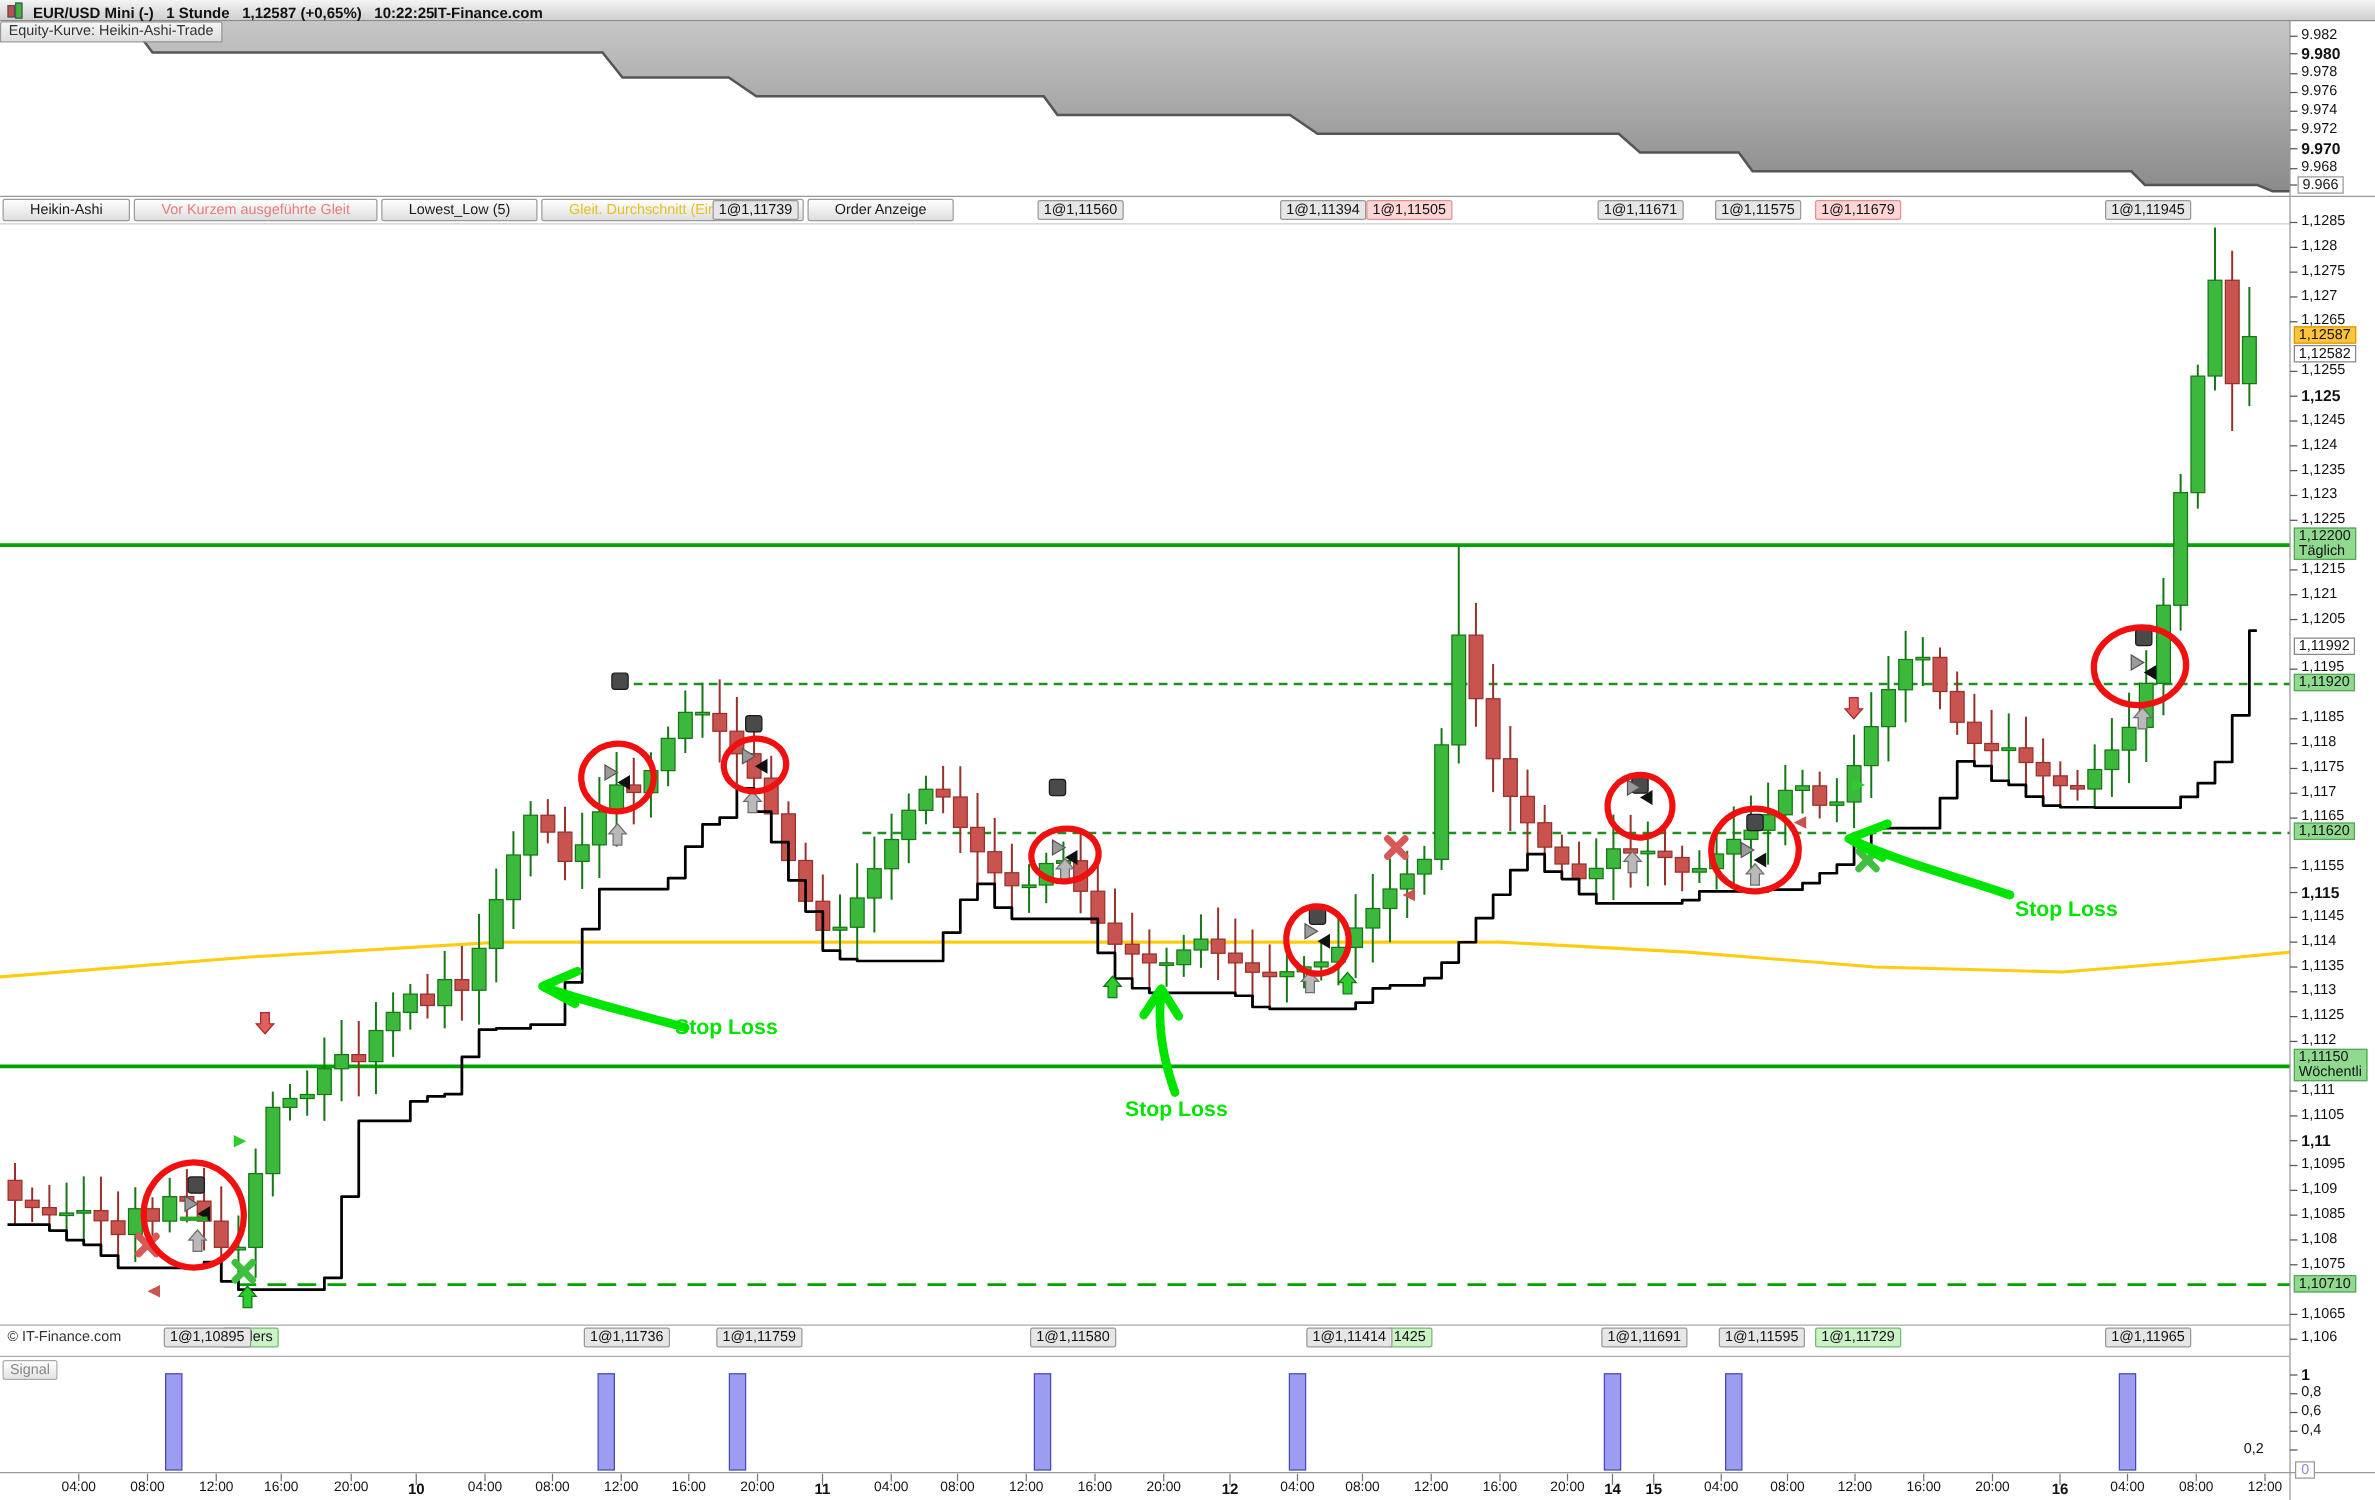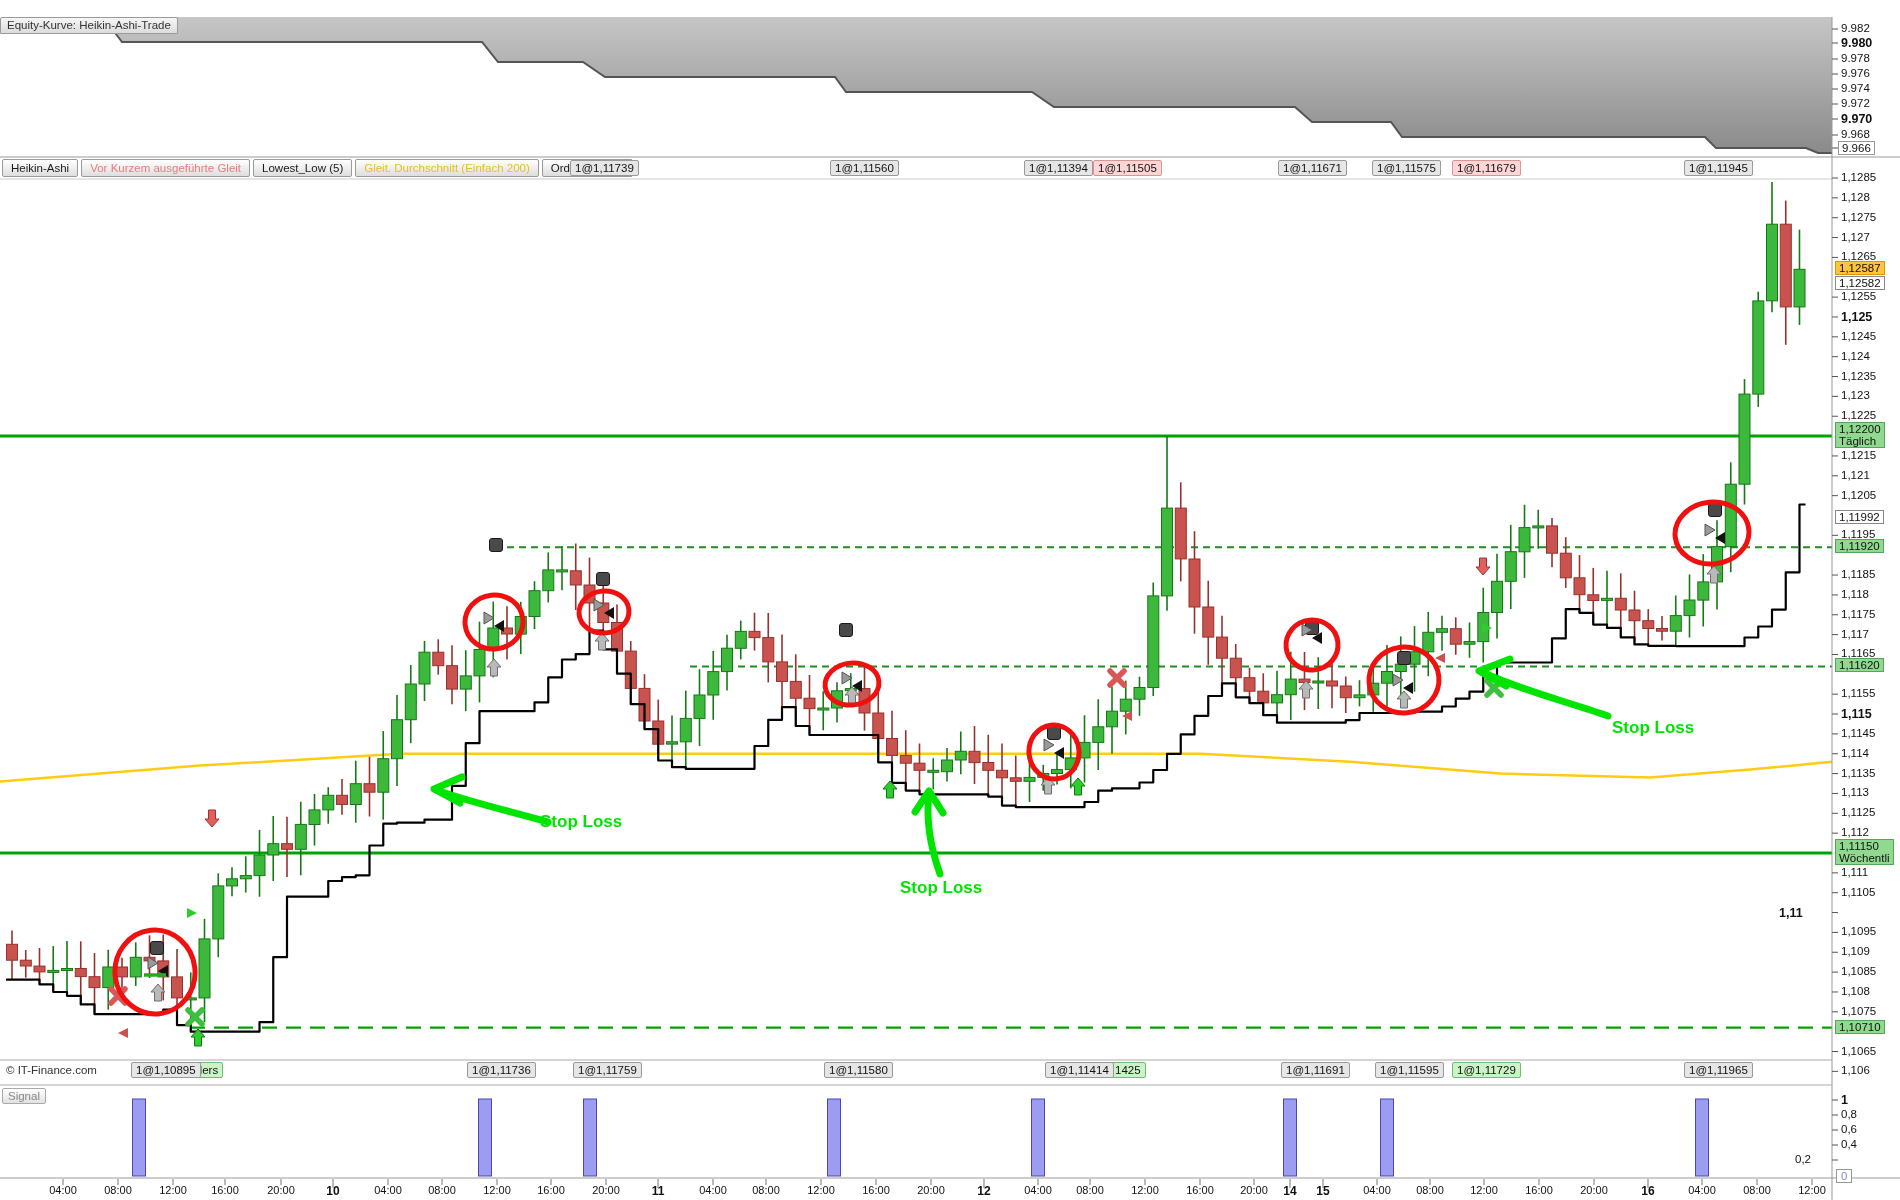--- a/index.html
+++ b/index.html
@@ -13,21 +13,21 @@
   .ticon{display:inline-block;width:14px;height:12px;margin:1px 4px 0 5px;position:relative;top:2px;}
   .ticon i{position:absolute;width:4px;border:1px solid #555;}
   .ticon .c1{left:1px;top:2px;height:8px;background:#c0504d;}
   .ticon .c2{left:7px;top:0;height:11px;background:#3cb83c;}
   .brand{position:absolute;right:4px;top:1px;}
   .tab{position:absolute;left:0;top:17px;height:15px;line-height:15px;padding:0 6px;
     background:linear-gradient(#f6f6f6,#dcdcdc);border:1px solid #9a9a9a;border-radius:2px 2px 0 0;
     font-size:11.5px;color:#333;}
   .ibtnrow{position:absolute;left:2px;top:159px;display:flex;gap:3px;}
   .ibtn{border:1px solid #9a9a9a;background:linear-gradient(#ffffff,#dedede);
-    height:16px;line-height:16px;padding:0 8px;font-size:11.5px;border-radius:2px;white-space:nowrap;}
+    height:16px;line-height:16px;padding:0 21px;font-size:11.5px;border-radius:2px;white-space:nowrap;}
   .badge{position:absolute;height:14px;line-height:14px;padding:0 4px;border:1px solid #999;
     background:#e6e6e6;font-size:11.5px;color:#111;border-radius:2px;white-space:nowrap;z-index:2;}
   .badge.pink{background:#ffd6d6;border-color:#dd9494;}
   .badge.grn{background:#ccf2c8;border-color:#72bb72;z-index:1;}
   .lbl{position:absolute;font-size:11.5px;color:#111;white-space:nowrap;}
   .lbl.b{font-weight:bold;font-size:12.5px;}
   .tlbl{position:absolute;top:1184px;font-size:11px;color:#111;transform:translateX(-50%);white-space:nowrap;}
   .tlbl.b{font-weight:bold;font-size:12px;}
   .hl{position:absolute;left:1835px;padding:0 3px;font-size:11.5px;color:#111;white-space:nowrap;}
   .hl.orange{background:#ffc43c;border:1px solid #d89a00;}
@@ -496,20 +496,28 @@
       <line x1="1832" y1="119" x2="1838" y2="119" stroke="#555"></line>
       <line x1="1832" y1="135" x2="1838" y2="135" stroke="#555"></line>
       <line x1="1832" y1="148" x2="1838" y2="148" stroke="#555"></line>
       <line x1="1832" y1="1100" x2="1838" y2="1100" stroke="#555"></line>
       <line x1="1832" y1="1115" x2="1838" y2="1115" stroke="#555"></line>
       <line x1="1832" y1="1130" x2="1838" y2="1130" stroke="#555"></line>
       <line x1="1832" y1="1145" x2="1838" y2="1145" stroke="#555"></line>
       <line x1="1832" y1="1160" x2="1838" y2="1160" stroke="#555"></line>
     </svg>
 
+  <div class="titlebar">
+    <span class="ticon"><i class="c1"></i><i class="c2"></i></span>
+    <span>EUR/USD Mini (-)</span>&nbsp;&nbsp;
+    <span>1 Stunde</span>&nbsp;&nbsp;
+    <span>1,12587 (+0,65%)</span>&nbsp;&nbsp;
+    <span>10:22:25</span>
+    <span class="brand">IT-Finance.com</span>
+  </div>
 
   <div class="tab">Equity-Kurve: Heikin-Ashi-Trade</div>
 
   <div class="ibtnrow" id="ibtnrow">
       <div class="ibtn" style="color: rgb(26, 26, 26);">Heikin-Ashi</div>
       <div class="ibtn" style="color: rgb(232, 124, 124);">Vor Kurzem ausgeführte Gleit</div>
       <div class="ibtn" style="color: rgb(26, 26, 26);">Lowest_Low (5)</div>
       <div class="ibtn" style="color: rgb(230, 192, 30);">Gleit. Durchschnitt (Einfach 200)</div>
       <div class="ibtn" style="color: rgb(26, 26, 26);">Order Anzeige</div>
     </div>
@@ -558,21 +566,21 @@
       <div class="lbl" style="left: 1841px; top: 687.176px;">1,1155</div>
       <div class="lbl b" style="left: 1841px; top: 707.029px;">1,115</div>
       <div class="lbl" style="left: 1841px; top: 726.882px;">1,1145</div>
       <div class="lbl" style="left: 1841px; top: 746.735px;">1,114</div>
       <div class="lbl" style="left: 1841px; top: 766.588px;">1,1135</div>
       <div class="lbl" style="left: 1841px; top: 786.441px;">1,113</div>
       <div class="lbl" style="left: 1841px; top: 806.294px;">1,1125</div>
       <div class="lbl" style="left: 1841px; top: 826.147px;">1,112</div>
       <div class="lbl" style="left: 1841px; top: 865.853px;">1,111</div>
       <div class="lbl" style="left: 1841px; top: 885.706px;">1,1105</div>
-      <div class="lbl b" style="left: 1779px; top: 905.559px;">1,11</div>
+      <div class="lbl b" style="left: 1841px; top: 905.559px;">1,11</div>
       <div class="lbl" style="left: 1841px; top: 925.412px;">1,1095</div>
       <div class="lbl" style="left: 1841px; top: 945.265px;">1,109</div>
       <div class="lbl" style="left: 1841px; top: 965.118px;">1,1085</div>
       <div class="lbl" style="left: 1841px; top: 984.971px;">1,108</div>
       <div class="lbl" style="left: 1841px; top: 1004.82px;">1,1075</div>
       <div class="lbl" style="left: 1841px; top: 1044.53px;">1,1065</div>
       <div class="lbl" style="left: 1841px; top: 1064.38px;">1,106</div>
       <div class="hl orange" style="top: 261px;">
         <span class="sub">1,12587</span>
       </div>

